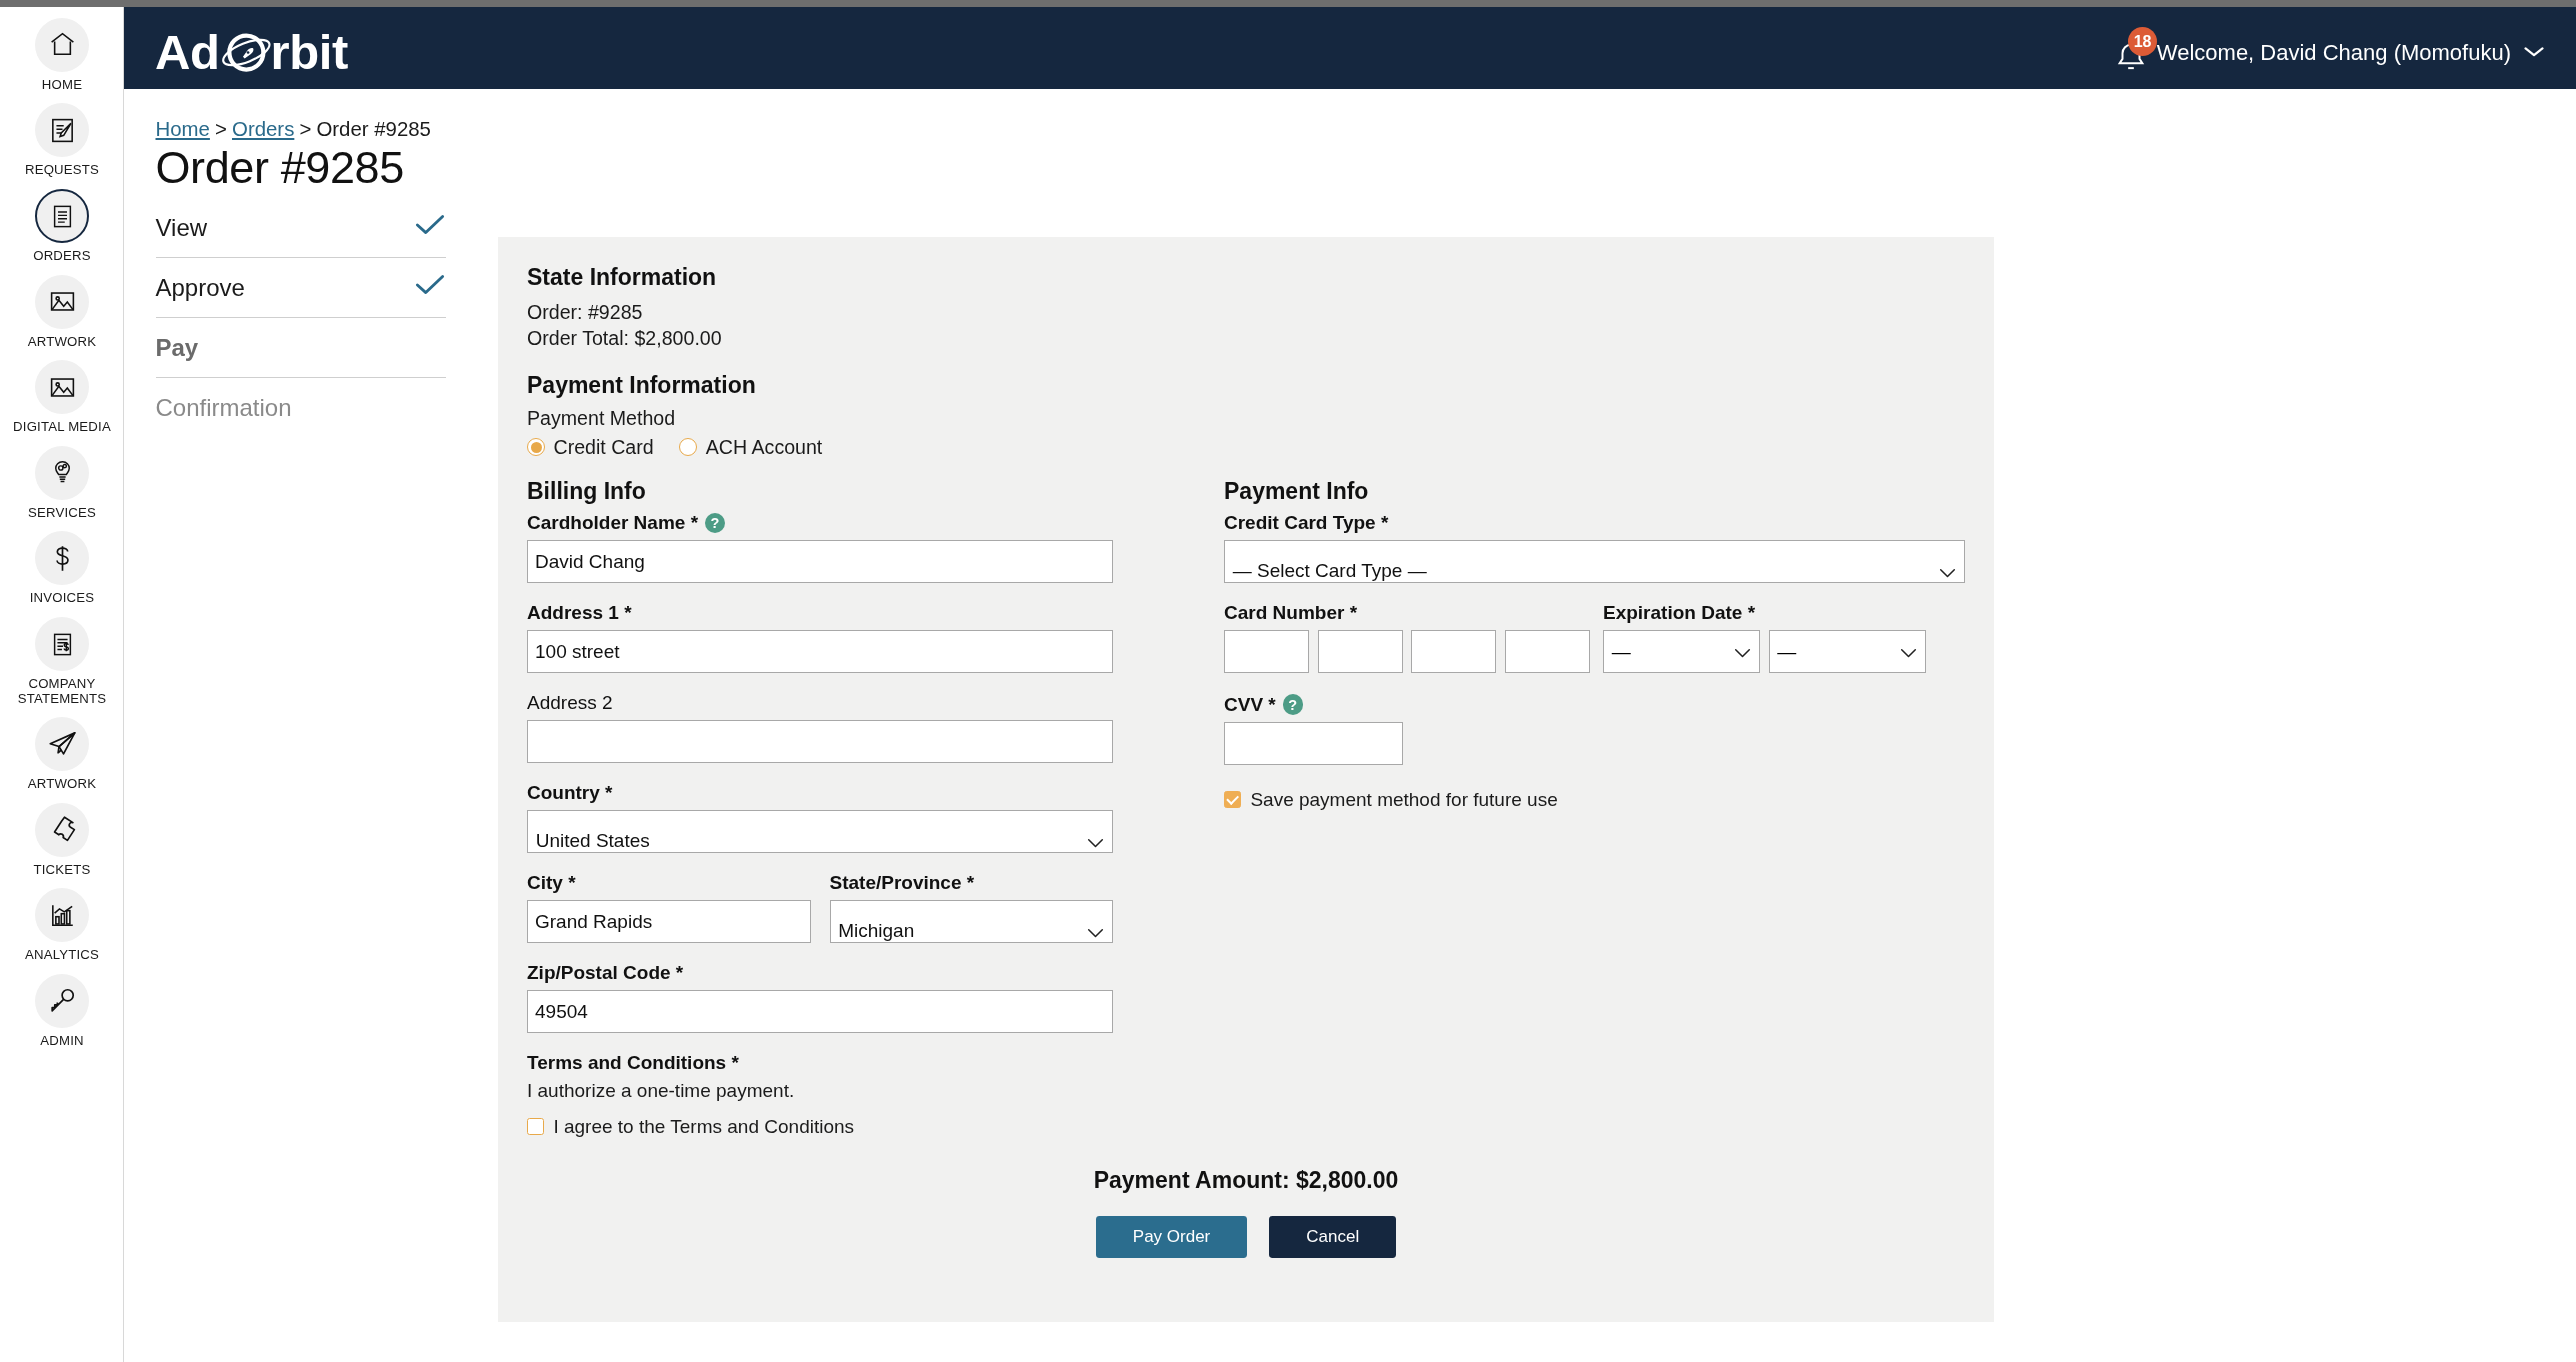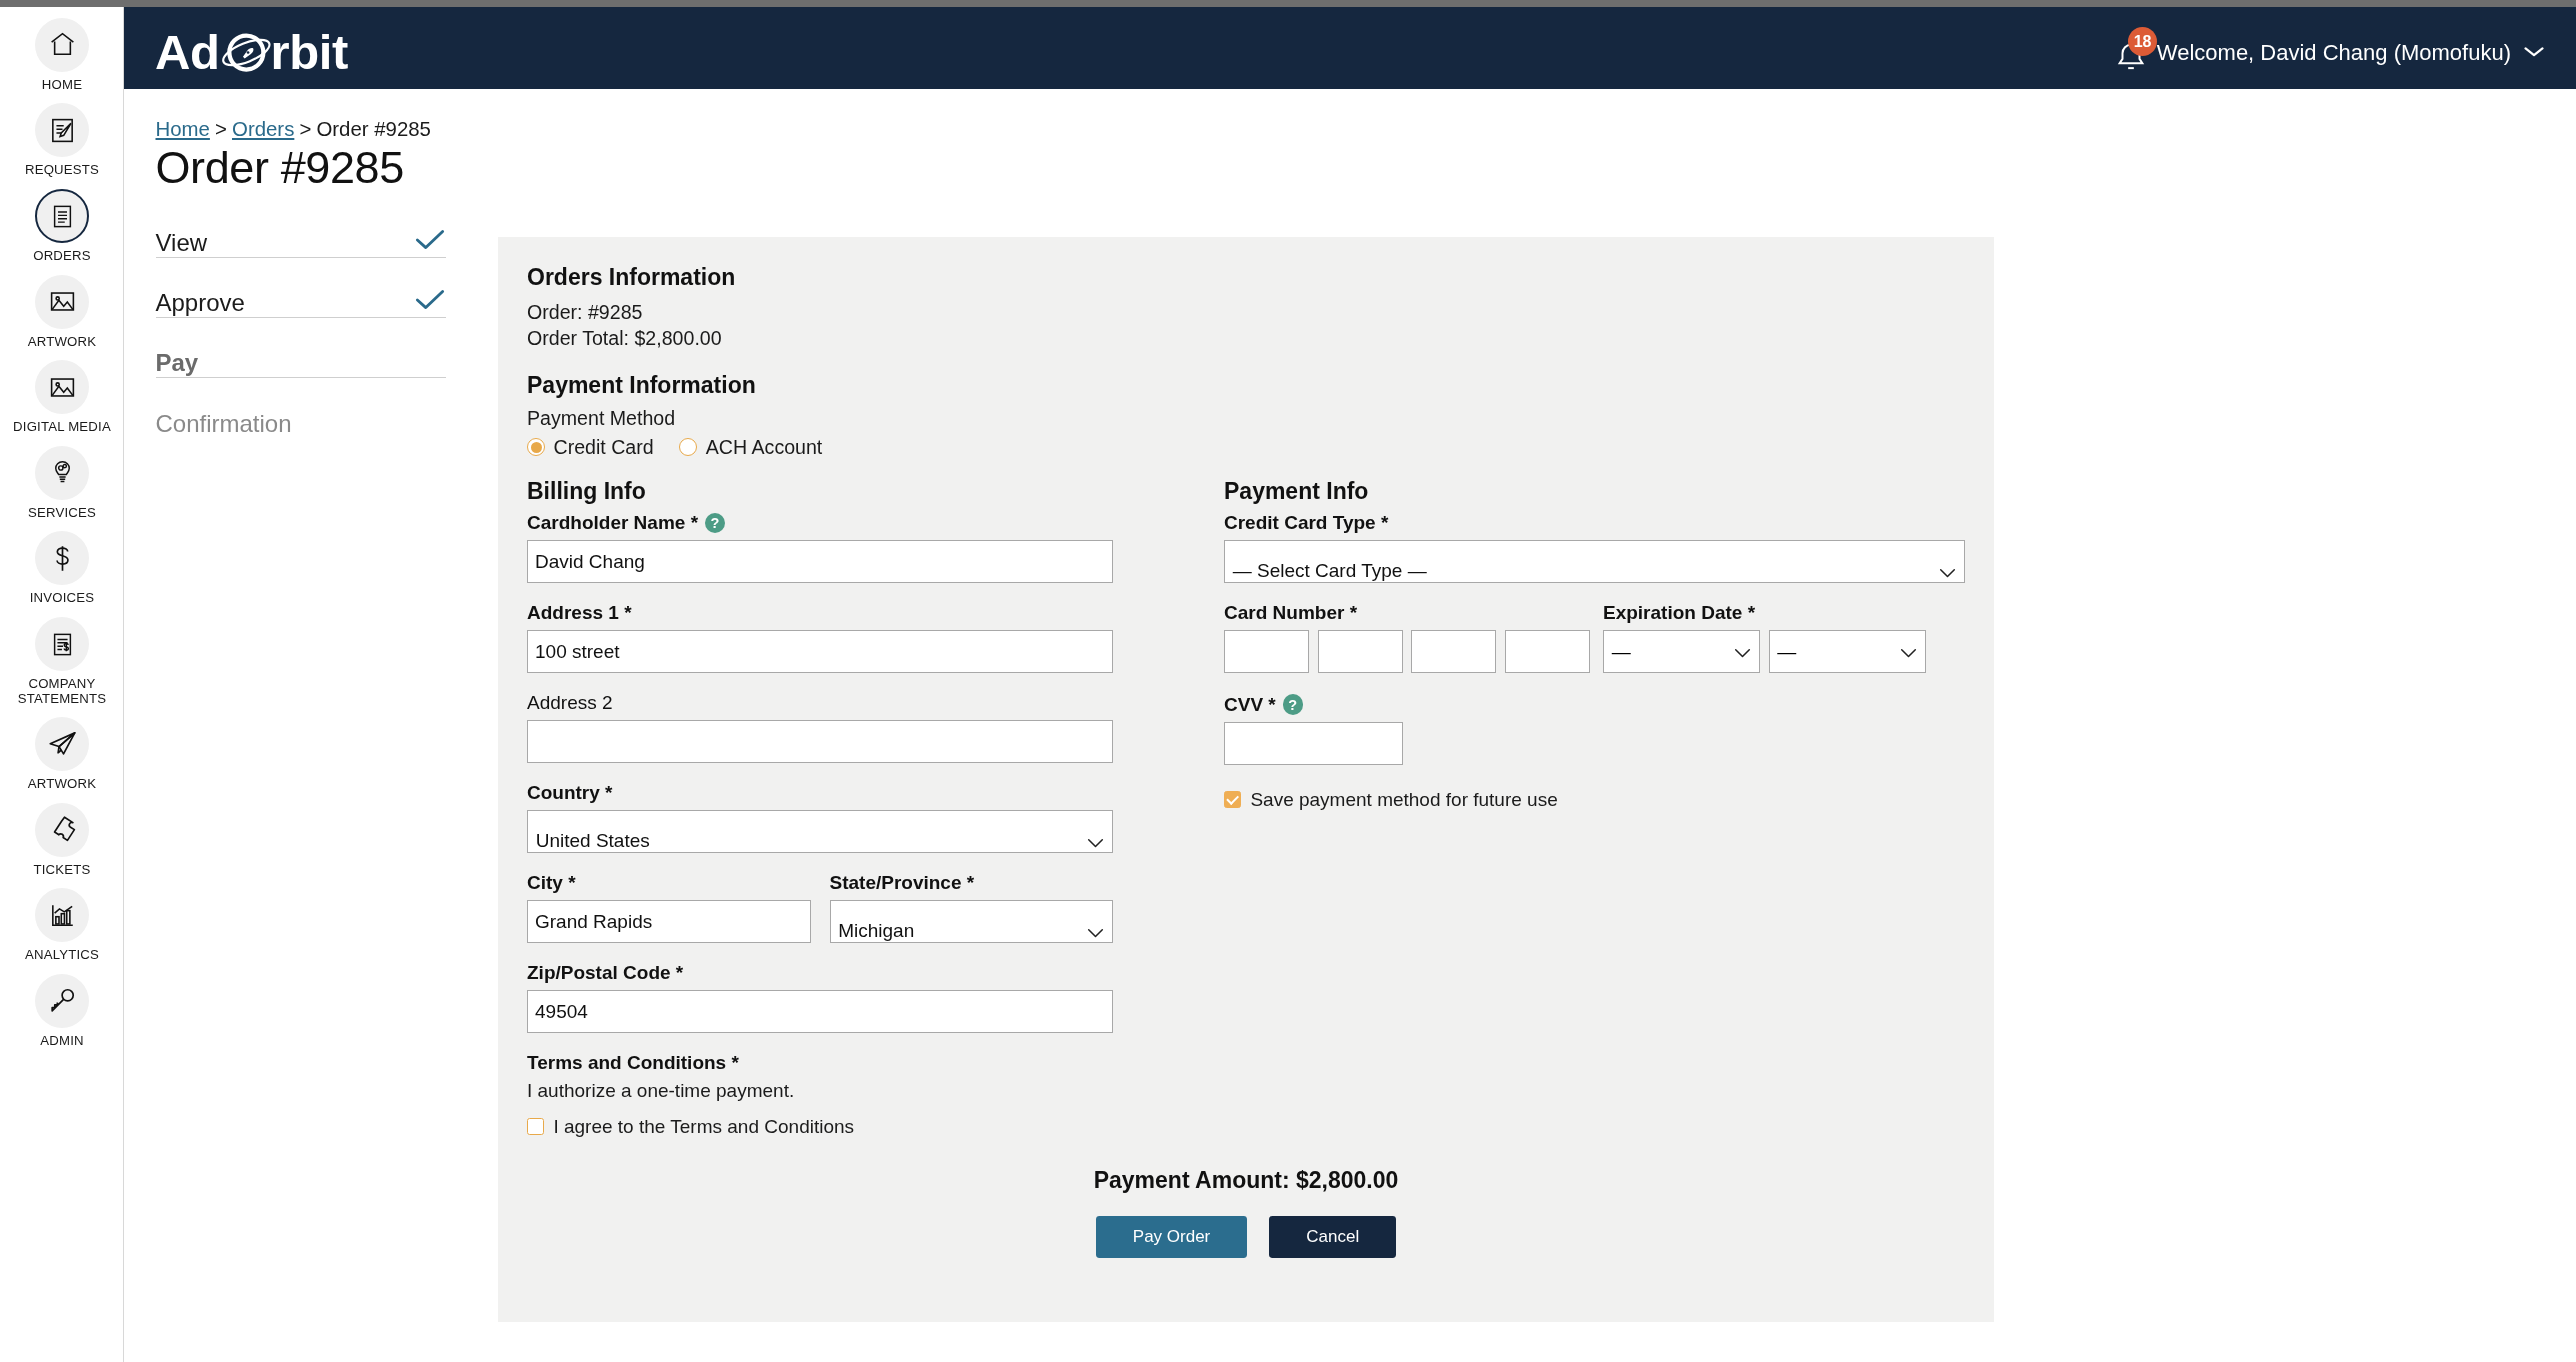--- a/index.html
+++ b/index.html
@@ -121,21 +121,21 @@
     font-size: 45px; font-weight: 400; color: #111;
     letter-spacing: -0.4px;
   }
 
   
   .steps {
     position: absolute; top: 109px; left: 31.5px;
     width: 290px;
   }
   .step {
-    display: flex; align-items: flex-end; justify-content: space-between;
+    display: flex; align-items: center; justify-content: space-between;
     height: 60px;
     border-bottom: 0.9px solid #cfcfcf;
     font-size: 24px;
     color: #1b1b1b;
     cursor: pointer;
   }
   .step:last-child { border-bottom: none; }
   .step.done { color: #1b1b1b; }
   .step.current { color: #6b6b6b; font-weight: 700; }
   .step.pending { color: #8a8a8a; }
@@ -452,21 +452,21 @@
     <div class="step current">
       <span>Pay</span>
     </div>
     <div class="step pending">
       <span>Confirmation</span>
     </div>
   </div>
 
   <section class="card">
 
-    <h2 class="h-sec">Orders Information</h2>
+    <h2 class="h-sec">State Information</h2>
     <div class="line-txt">Order: #9285</div>
     <div class="line-txt">Order Total: $2,800.00</div>
 
     <h2 class="h-sec spaced">Payment Information</h2>
     <div class="sub-lbl">Payment Method</div>
     <div class="radio-row">
       <label class="radio-opt">
         <span class="radio sel"></span>
         <span>Credit Card</span>
       </label>

